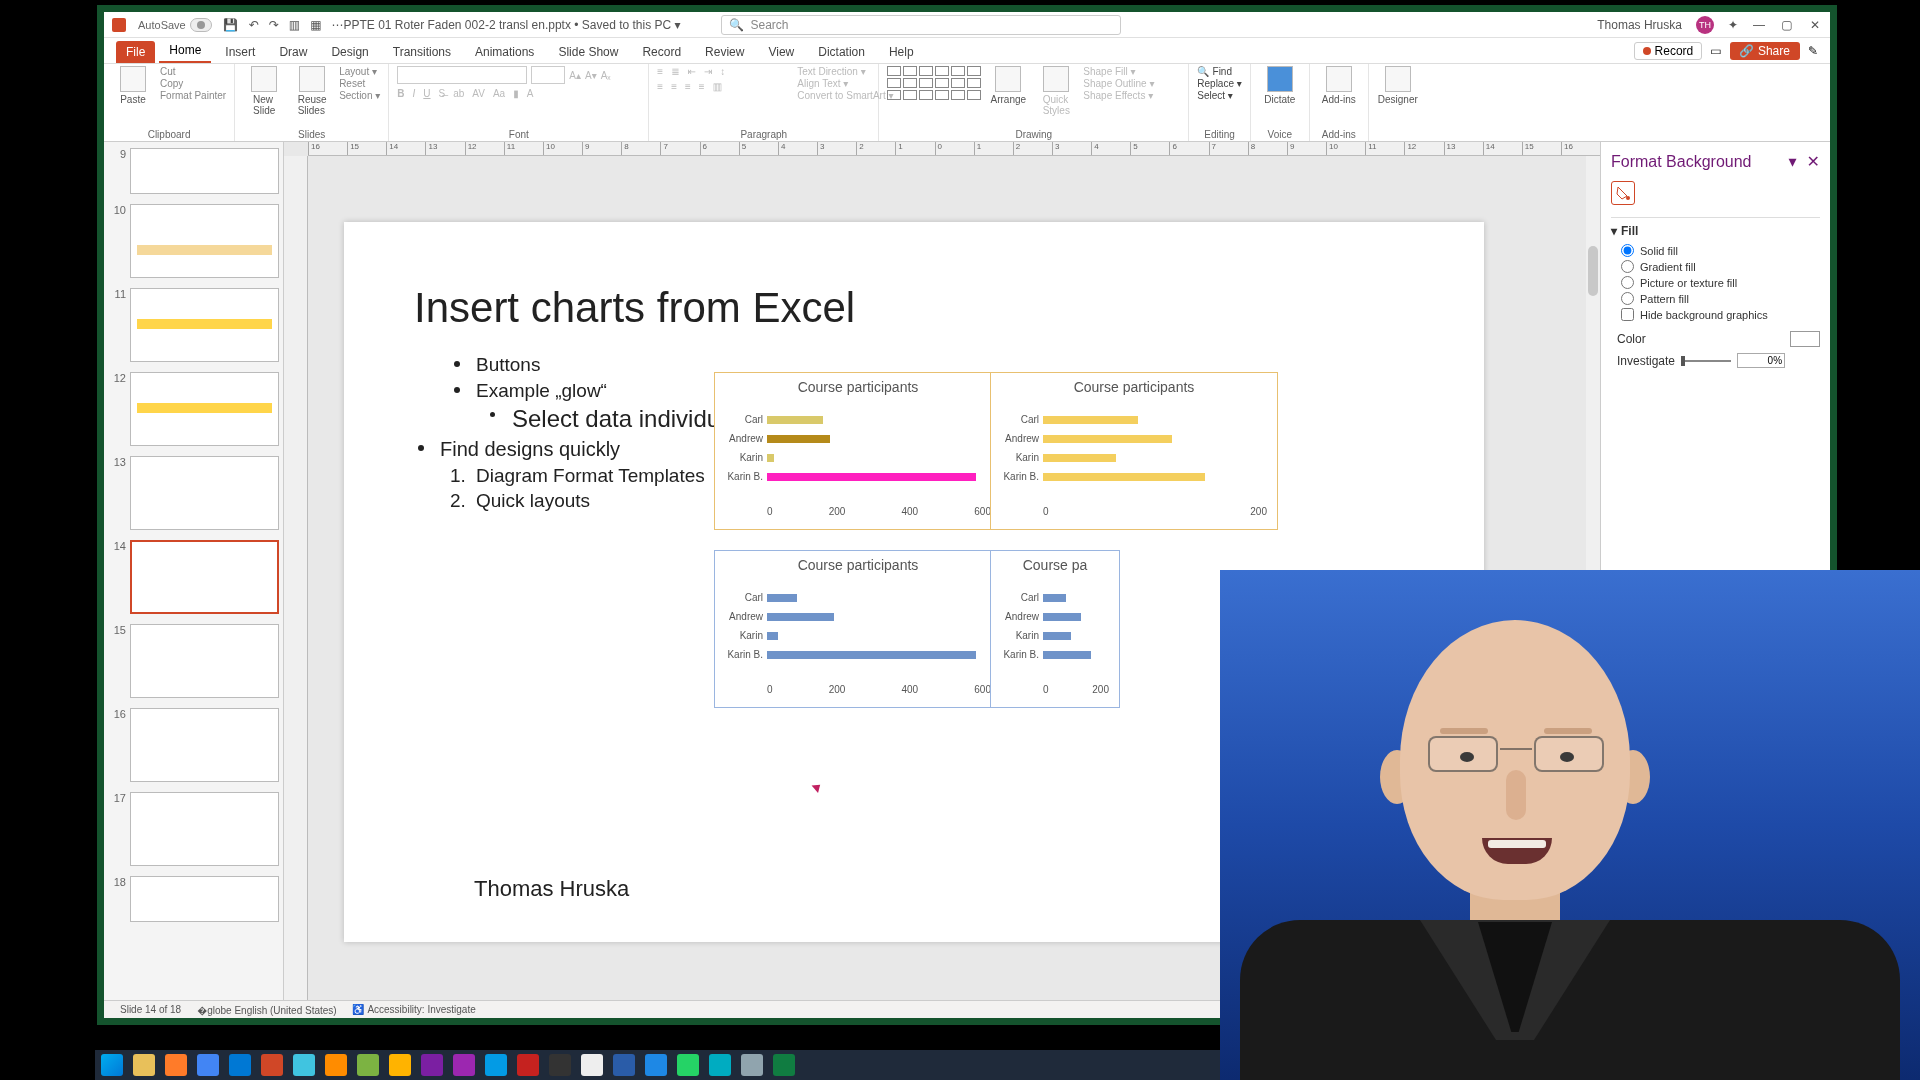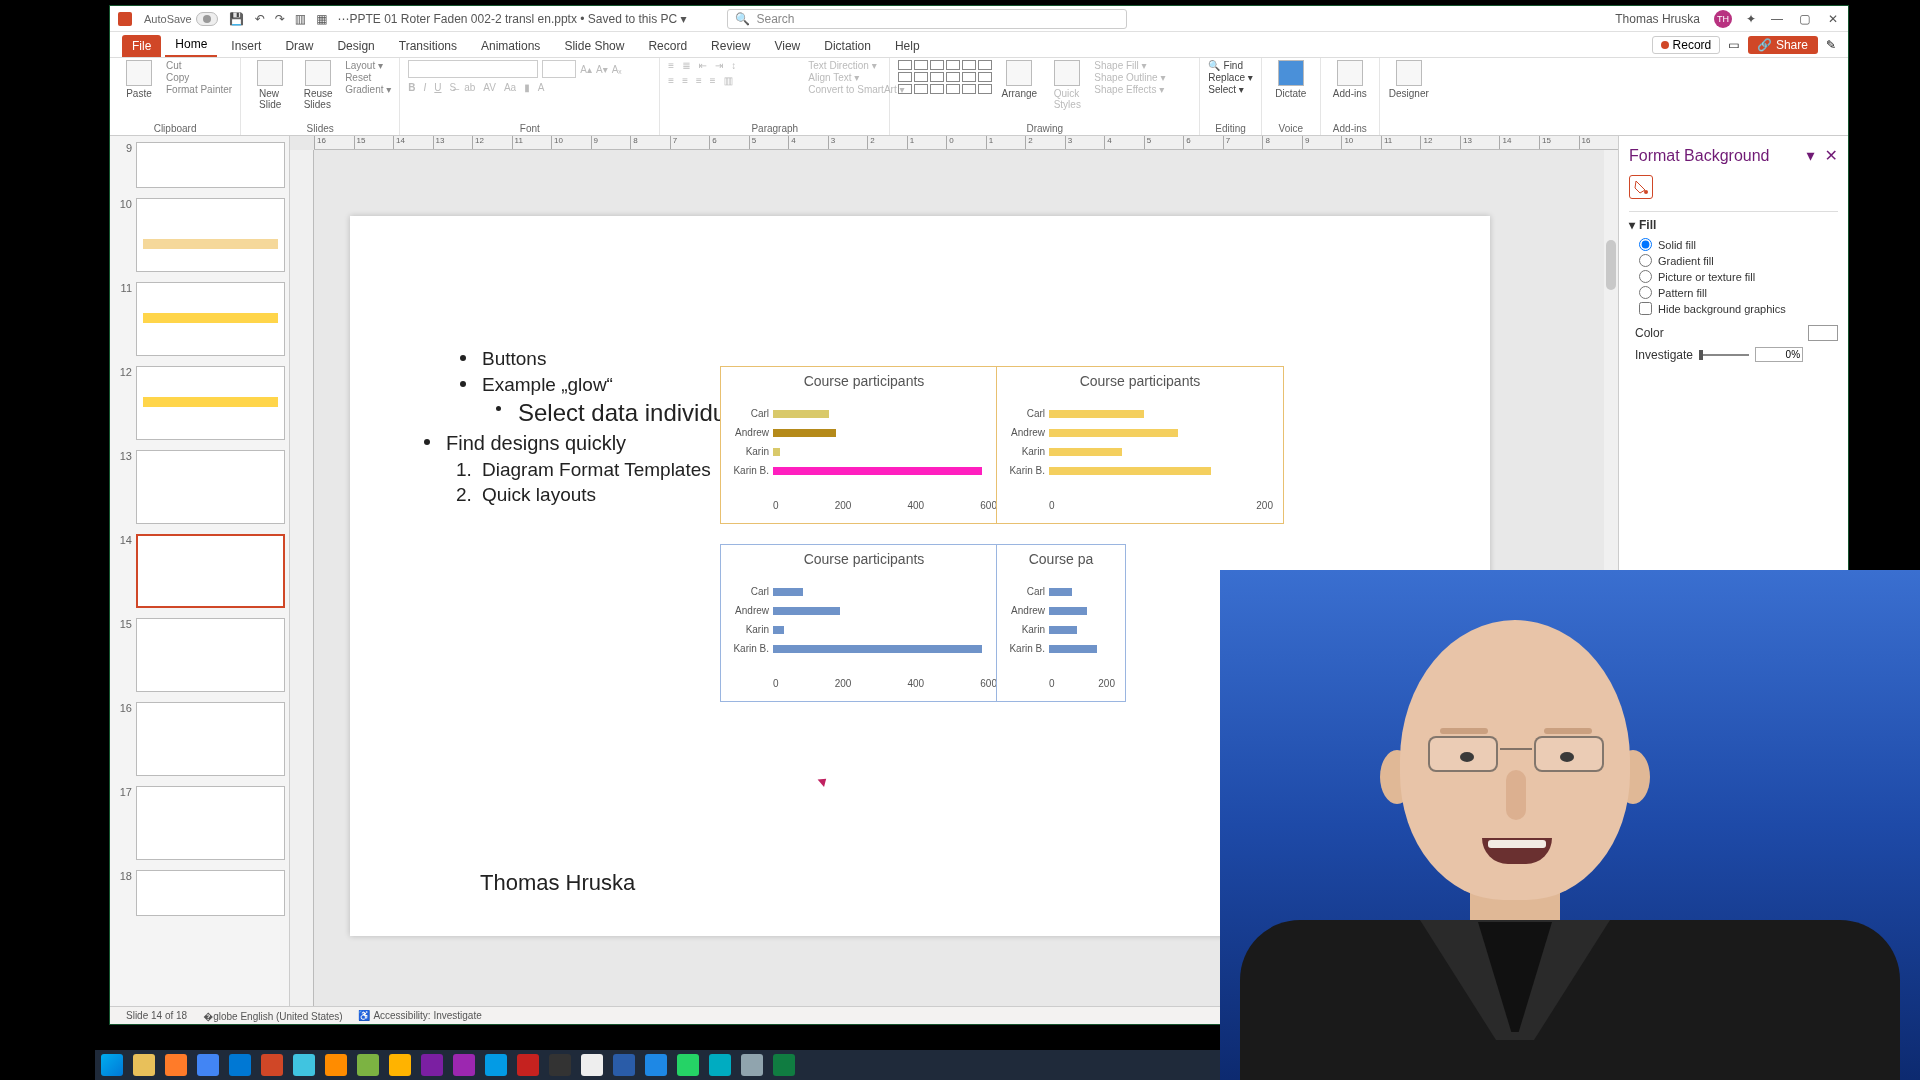--- a/index.html
+++ b/index.html
@@ -1,17 +1,17 @@
 <!DOCTYPE html>
 <html><head>
 <meta charset="utf-8">
 <style>
 * { margin: 0; padding: 0; box-sizing: border-box; font-family: "Segoe UI", Arial, sans-serif; }
 body { background: #000; width: 1920px; height: 1080px; overflow: hidden; position: relative; }
-.app-frame { position: absolute; left: 109px; top: 5px; width: 1740px; height: 1020px; background: #f3f2f1; border: 1px solid #14532d; }
+.app-frame { position: absolute; left: 97px; top: 5px; width: 1740px; height: 1020px; background: #f3f2f1; border: 7px solid #14532d; }
 .titlebar { height: 26px; background: #fff; display: flex; align-items: center; padding: 0 8px; font-size: 12px; color: #444; border-bottom:1px solid #e0e0e0;}
 .titlebar .pp-icon { width:14px; height:14px; background:#d04727; border-radius:2px; margin-right:8px;}
 .titlebar .autosave-pill { margin-left:4px; font-size:11px; color:#666;}
 .titlebar .pill { display:inline-flex; align-items:center; border:1px solid #bbb; border-radius:8px; padding:0 6px; height:14px; margin-left:4px; background:#eee;}
 .titlebar .pill .dot{width:8px;height:8px;border-radius:50%;background:#999;}
 .titlebar .qat { display:flex; gap:10px; margin-left:12px; color:#555;}
 .titlebar .qat span{font-size:12px;}
 .titlebar .doc-title { color:#555; font-size:12px;}
 .titlebar .search { margin-left:40px; width:400px; height:20px; border:1px solid #ccc; border-radius:3px; display:flex; align-items:center; padding:0 8px; color:#888; font-size:12px;}
 .titlebar .search .mag{margin-right:6px;}
@@ -196,21 +196,21 @@
 Slide</span>
           </div>
         <div class="bigbtn">
             <div class="ic"></div>
             <span style="white-space:pre;">Reuse
 Slides</span>
           </div>
         <div class="stackbtns">
           <span>Layout ▾</span>
           <span>Reset</span>
-          <span>Gradient ▾</span>
+          <span>Section ▾</span>
         </div>
       </div>
       <div class="glabel">Slides</div>
     </div>
     <div class="rgroup" style="width:260px">
       <div class="grow" style="flex-direction:column;gap:4px;color:#bbb">
         <div style="display:flex;gap:4px;align-items:center">
           <div style="width:130px;height:18px;border:1px solid #ccc"></div>
           <div style="width:34px;height:18px;border:1px solid #ccc"></div>
           <span>A▴</span>
@@ -418,20 +418,21 @@
           <div class="tick">14</div>
           <div class="tick">15</div>
           <div class="tick">16</div>
         </div>
       <div class="ruler-v"></div>
       <div class="vscroll">
           <div class="vsthumb"></div>
         </div>
 
       <div class="slide">
+        <div class="slide-title">Insert charts from Excel</div>
         <div class="slide-body">
           <ul class="bul sub1">
             <li><span class="dot d-blk"></span><span>Buttons</span></li>
             <li><span class="dot d-blk"></span><span>Example „glow“</span></li>
           </ul>
           <ul class="bul sub2">
             <li><span class="dot d-blk" style="width:5px;height:5px;"></span><span>Select data individually</span></li>
           </ul>
           <ul class="bul">
             <li><span class="dot d-blk"></span><span>Find designs quickly</span></li>

